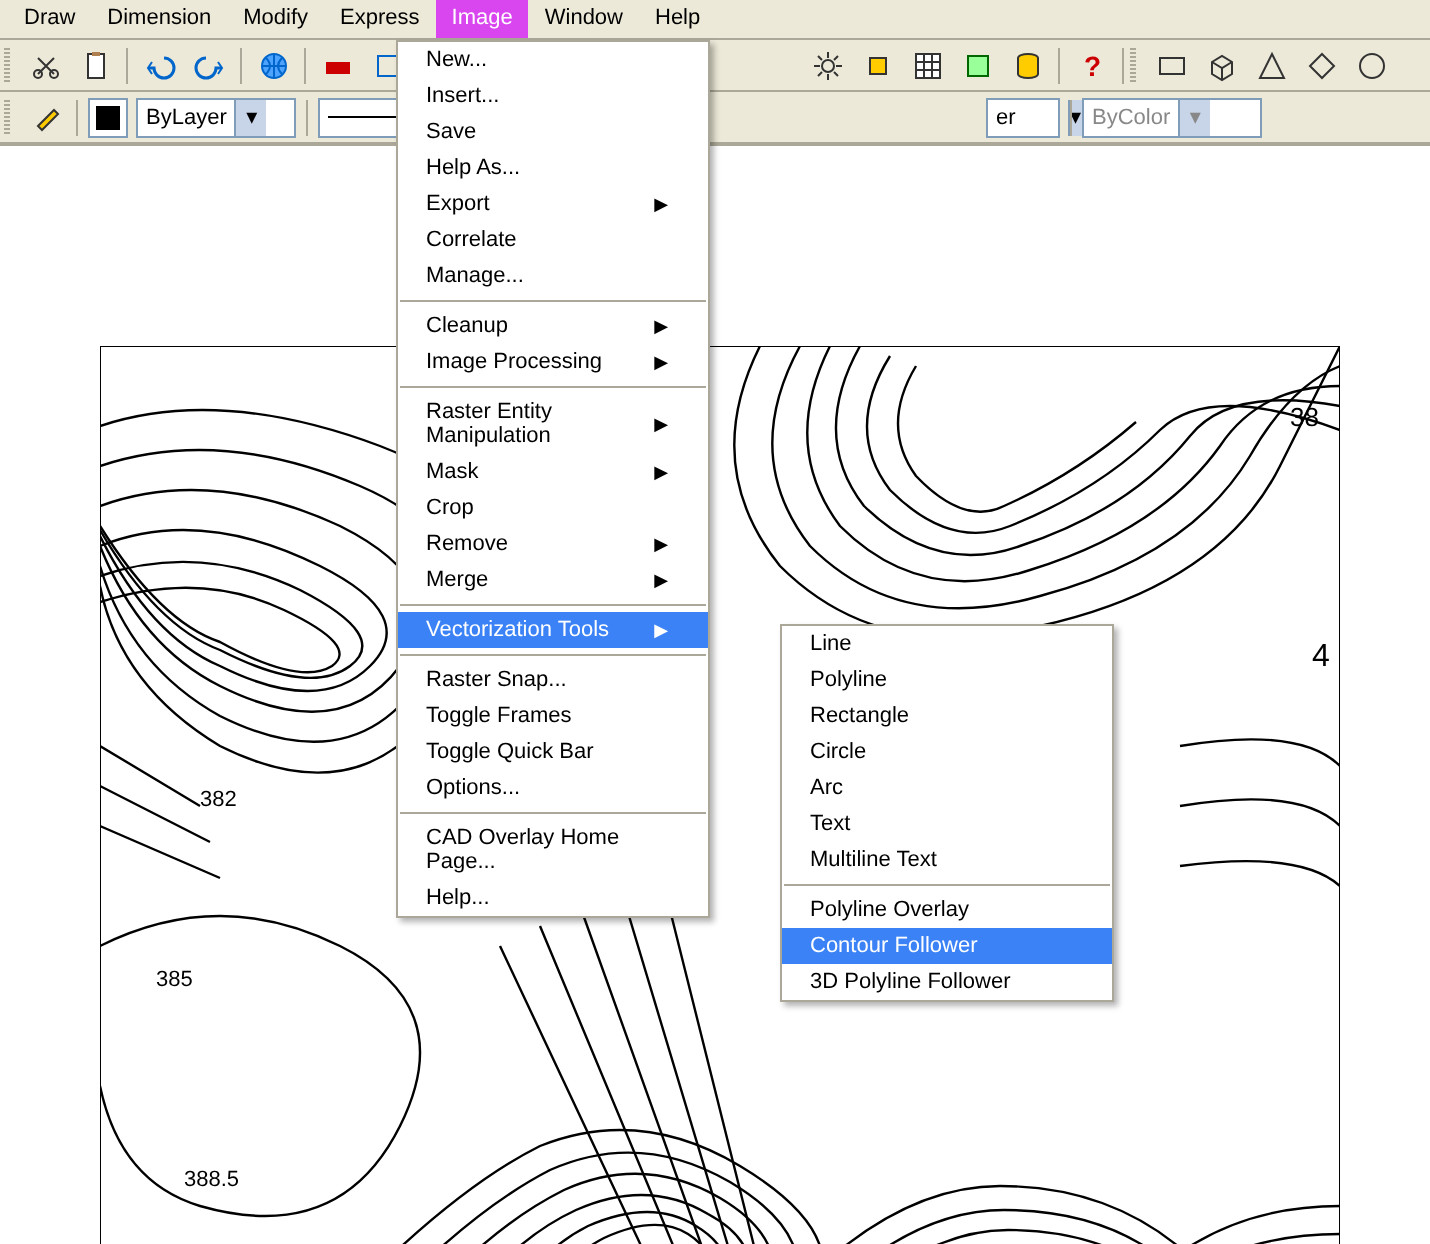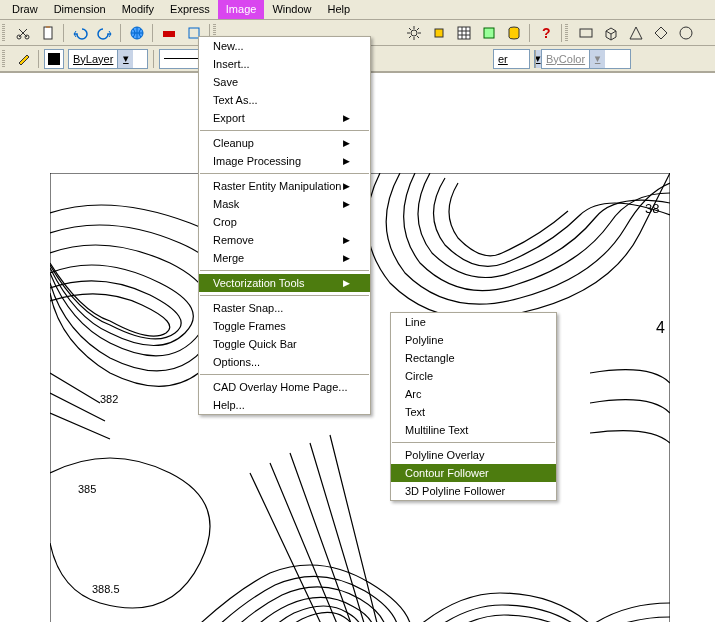--- a/index.html
+++ b/index.html
@@ -64,21 +64,20 @@
     width:3px;height:18px;
     background: repeating-linear-gradient(#aca899,#aca899 1px,#ece9d8 1px,#ece9d8 2px);
   }
   .combo {
     display:inline-flex;
     align-items:center;
     height:20px;
     background:#fff;
     border:1px solid #7f9db9;
     margin:0 2px;
-    text-decoration:underline;
   }
   .combo .val{
     padding:0 4px;
     min-width:40px;
   }
   .combo .arrow{
     width:16px;height:18px;
     background:#c8d4e7;
     display:flex;align-items:center;justify-content:center;
     border-left:1px solid #7f9db9;
@@ -92,35 +91,34 @@
   .canvas {
     position:absolute;
     left:0; top:73px;
     width:715px; height:549px;
     background:#fff;
   }
   .canvas svg { position:absolute; left:50px; top:100px; }
   .dropdown {
     position:absolute;
     left:198px; top:20px;
-    width:173px;
+    width:157px;
     background:#fff;
     border:1px solid #aca899;
     box-shadow:2px 2px 3px rgba(0,0,0,0.3);
-    margin-top:16px;
   }
   .dd-item{
     padding:3px 20px 3px 14px;
     display:flex;
     justify-content:space-between;
     align-items:center;
     cursor:default;
   }
   .dd-item.highlight{
-    background:#4d7c0f; color:#fff;text-align:center;
+    background:#3b82f6; color:#fff;text-align:center;
   }
   .dd-sep{
     height:1px;
     background:#aca899;
     margin:3px 1px;
   }
   .dd-chev{
     font-size:9px;
     color:#000;
   }
@@ -337,25 +335,31 @@
   <div class="dd-item">
       <span>New...</span>
     </div>
   <div class="dd-item">
       <span>Insert...</span>
     </div>
   <div class="dd-item">
       <span>Save</span>
     </div>
   <div class="dd-item">
-      <span>Text As...</span>
+      <span>Help As...</span>
     </div>
   <div class="dd-item">
       <span>Export</span>
       <span class="dd-chev">▶</span>
+    </div>
+  <div class="dd-item">
+      <span>Correlate</span>
+    </div>
+  <div class="dd-item">
+      <span>Manage...</span>
     </div>
   <div class="dd-sep"></div>
   <div class="dd-item">
       <span>Cleanup</span>
       <span class="dd-chev">▶</span>
     </div>
   <div class="dd-item">
       <span>Image Processing</span>
       <span class="dd-chev">▶</span>
     </div>

